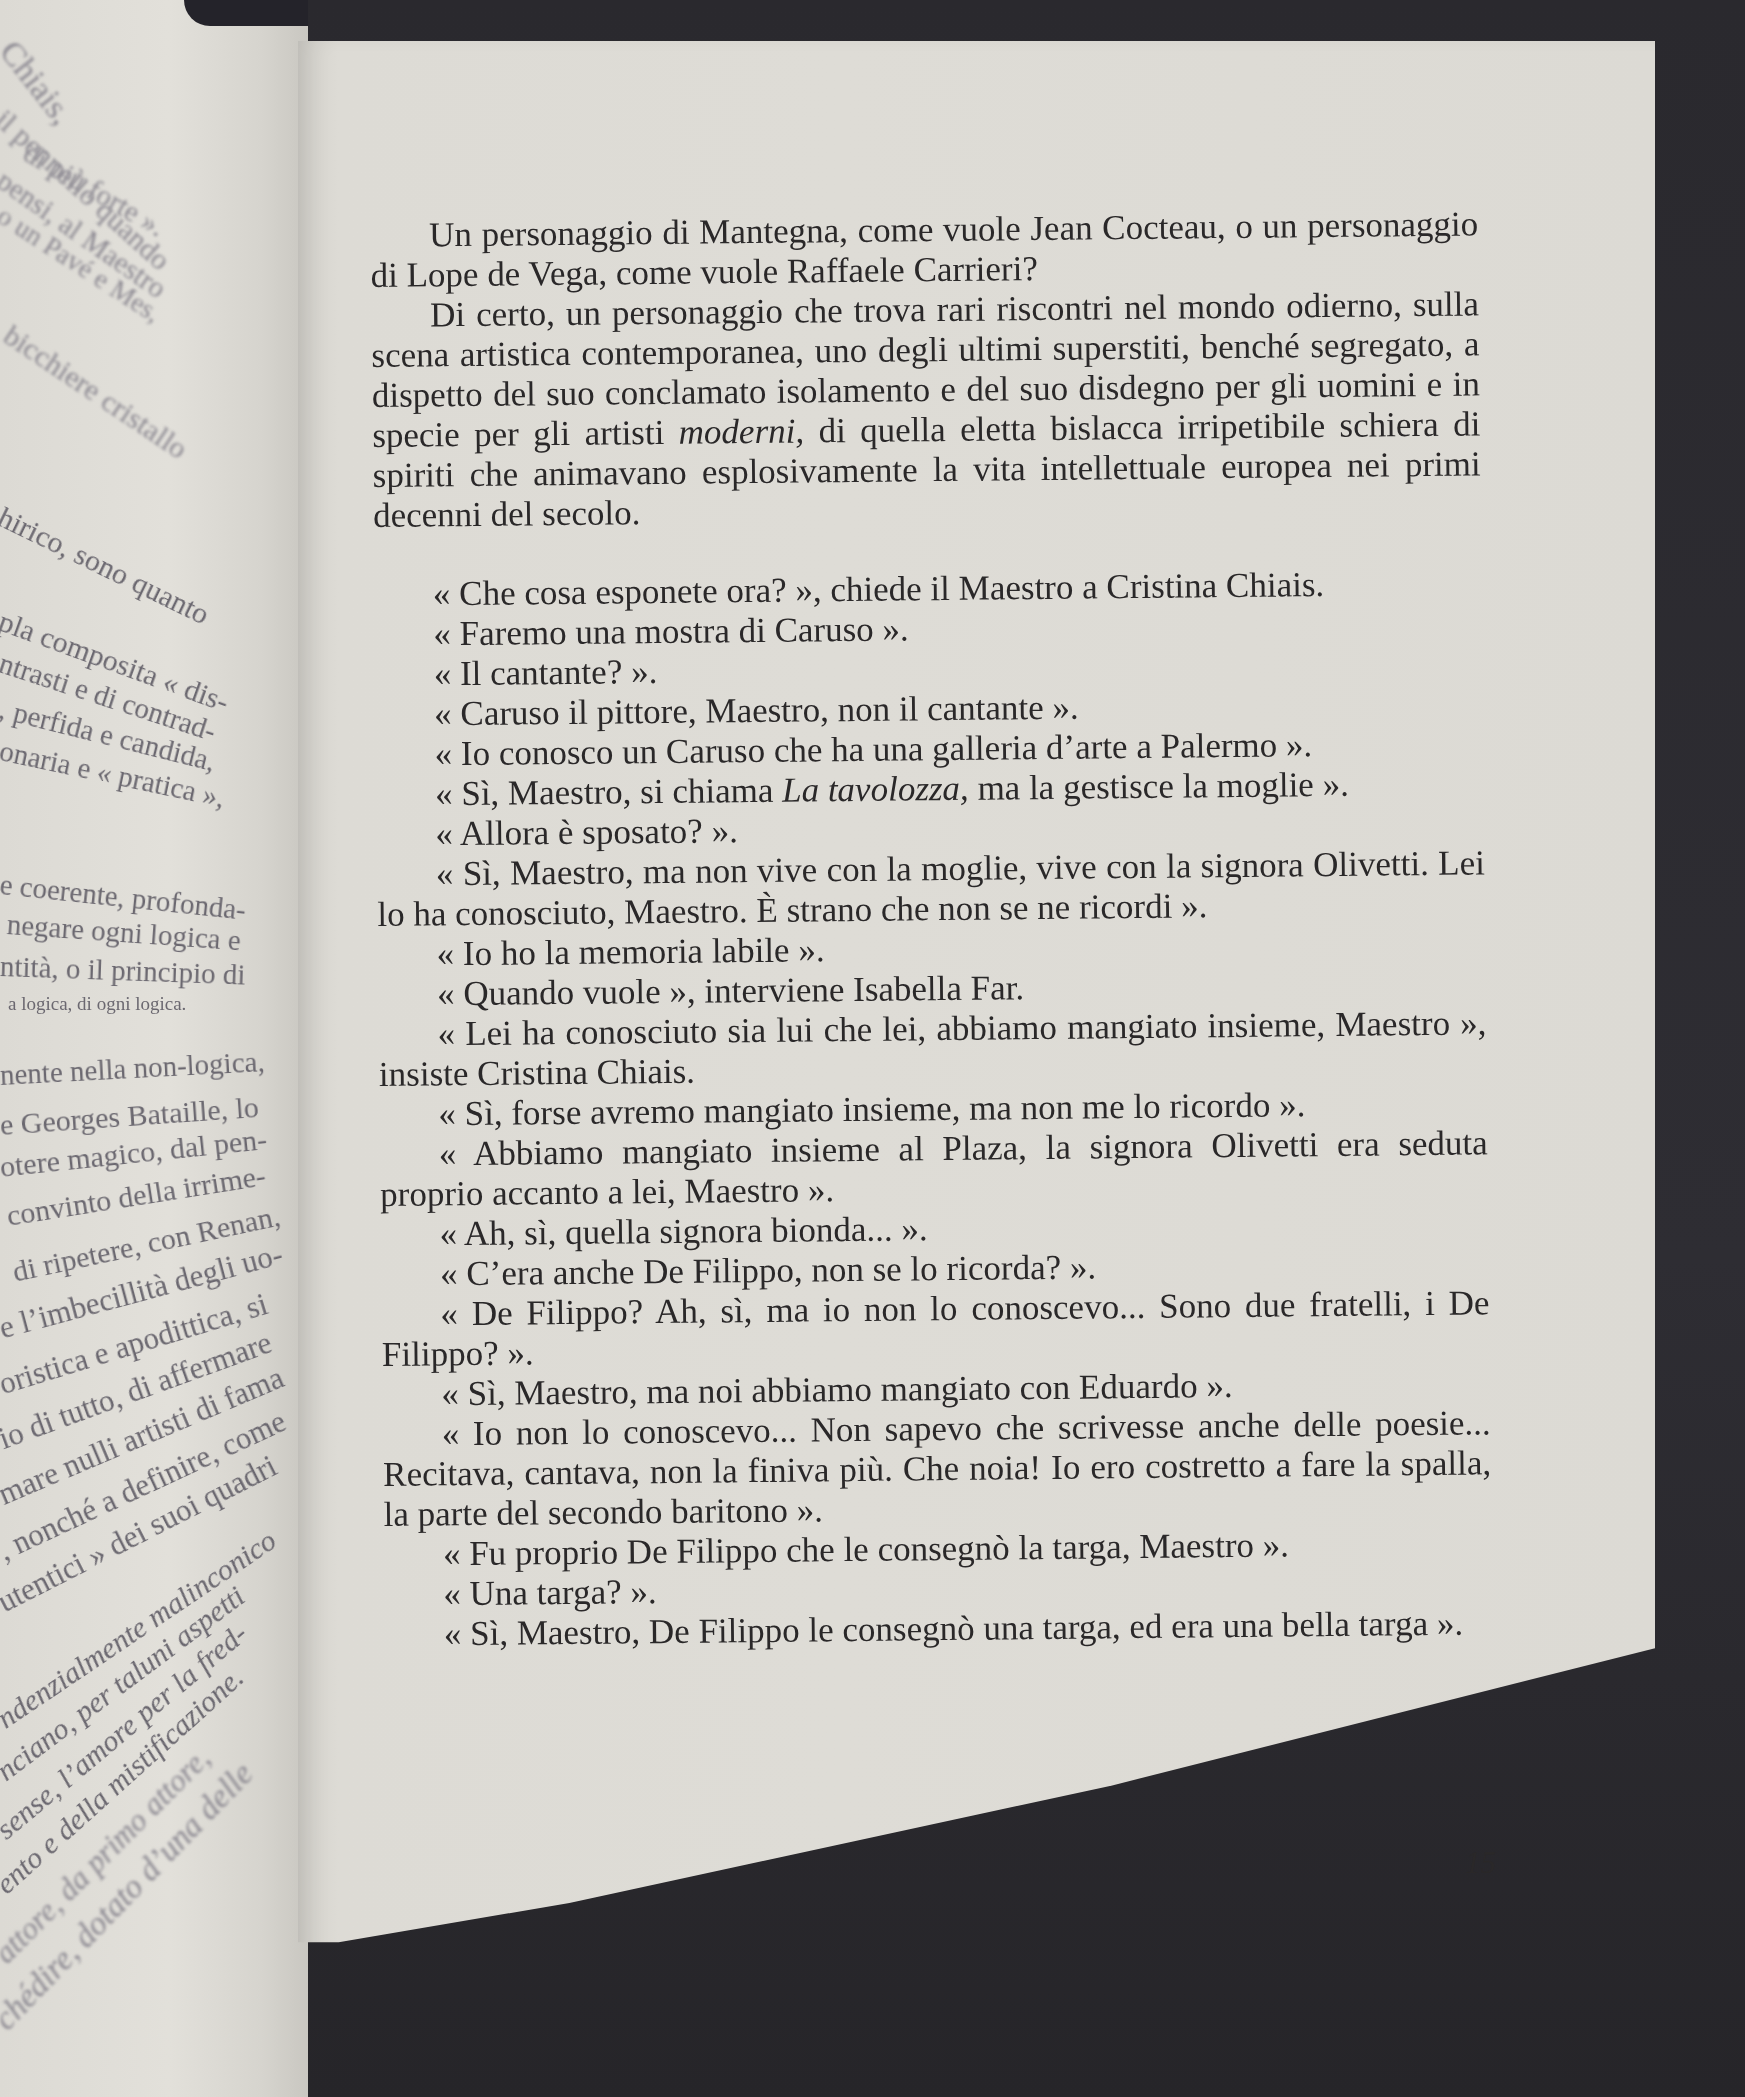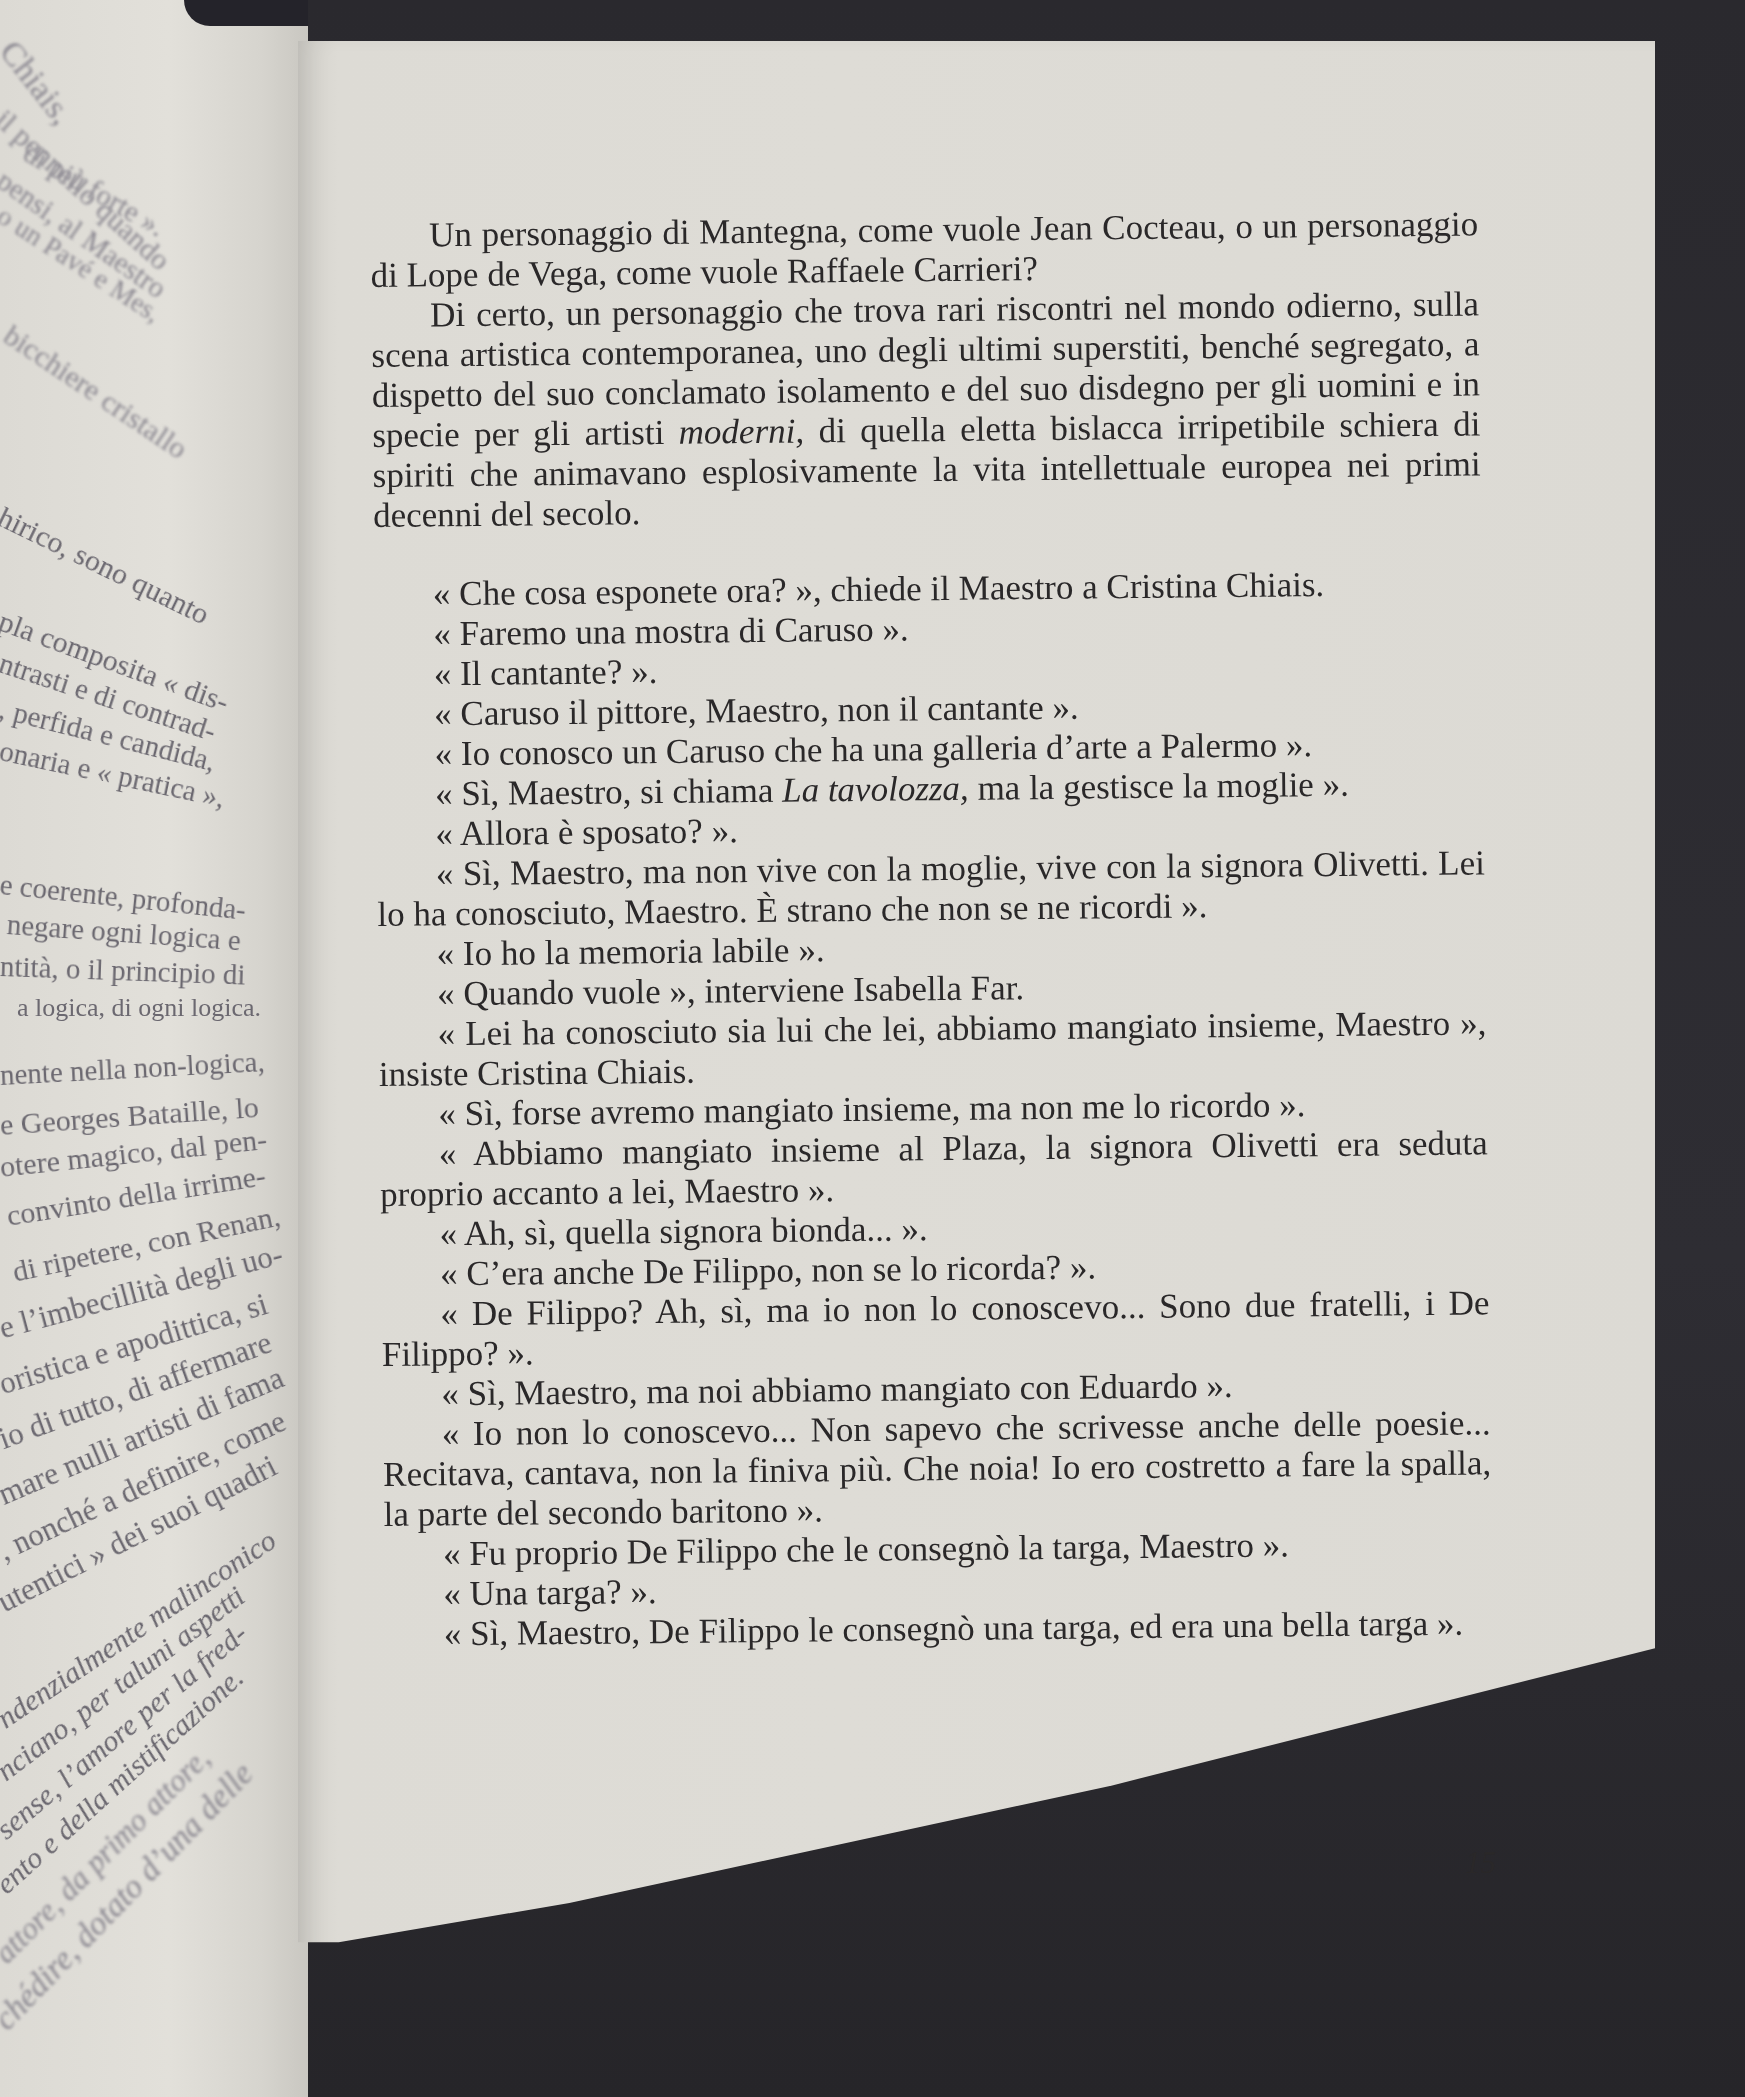--- a/index.html
+++ b/index.html
@@ -90,21 +90,21 @@
   <div class="left-frag blur" style="left:0px;top:197px;transform:rotate(33deg);font-size:27.5px">o un Pavé e Mes,</div>
   <div class="left-frag blur" style="left:6.6px;top:315px;transform:rotate(34deg);font-size:30px">bicchiere cristallo</div>
   <div class="left-frag" style="left:0px;top:498px;transform:rotate(26deg);font-size:30px">hirico, sono quanto</div>
   <div class="left-frag" style="left:0px;top:603px;transform:rotate(20deg);font-size:30px">pla composita « dis-</div>
   <div class="left-frag" style="left:0px;top:646px;transform:rotate(18deg);font-size:29px">ntrasti e di contrad-</div>
   <div class="left-frag" style="left:0px;top:692px;transform:rotate(14deg);font-size:29px">, perfida e candida,</div>
   <div class="left-frag" style="left:0px;top:734px;transform:rotate(12deg);font-size:29px">onaria e « pratica »,</div>
   <div class="left-frag" style="left:0px;top:868px;transform:rotate(6deg);font-size:29px">e coerente, profonda-</div>
   <div class="left-frag" style="left:6.6px;top:908px;transform:rotate(4deg);font-size:29px">negare ogni logica e</div>
   <div class="left-frag" style="left:0px;top:950px;transform:rotate(2deg);font-size:29px">ntità, o il principio di</div>
-  <div class="left-frag" style="left:17px;top:993px;transform:rotate(0deg);font-size:26px">a logica, di ogni logica.</div>
+  <div class="left-frag" style="left:8px;top:993px;transform:rotate(0deg);font-size:19px">a logica, di ogni logica.</div>
   <div class="left-frag" style="left:0px;top:1059px;transform:rotate(-3deg);font-size:29px">nente nella non-logica,</div>
   <div class="left-frag" style="left:0px;top:1108px;transform:rotate(-4deg);font-size:30px">e Georges Bataille, lo</div>
   <div class="left-frag" style="left:0px;top:1150px;transform:rotate(-6deg);font-size:30px">otere magico, dal pen-</div>
   <div class="left-frag" style="left:6.6px;top:1199px;transform:rotate(-9deg);font-size:30px">convinto della irrime-</div>
   <div class="left-frag" style="left:13px;top:1255px;transform:rotate(-12deg);font-size:30px">di ripetere, con Renan,</div>
   <div class="left-frag" style="left:0px;top:1311px;transform:rotate(-15deg);font-size:31px">e l’imbecillità degli uo-</div>
   <div class="left-frag" style="left:0px;top:1367px;transform:rotate(-17deg);font-size:31px">oristica e apodittica, si</div>
   <div class="left-frag" style="left:0px;top:1422px;transform:rotate(-20deg);font-size:31px">io di tutto, di affermare</div>
   <div class="left-frag" style="left:0px;top:1478px;transform:rotate(-23deg);font-size:31px">mare nulli artisti di fama</div>
   <div class="left-frag" style="left:0px;top:1534px;transform:rotate(-25deg);font-size:31px">, nonché a definire, come</div>

